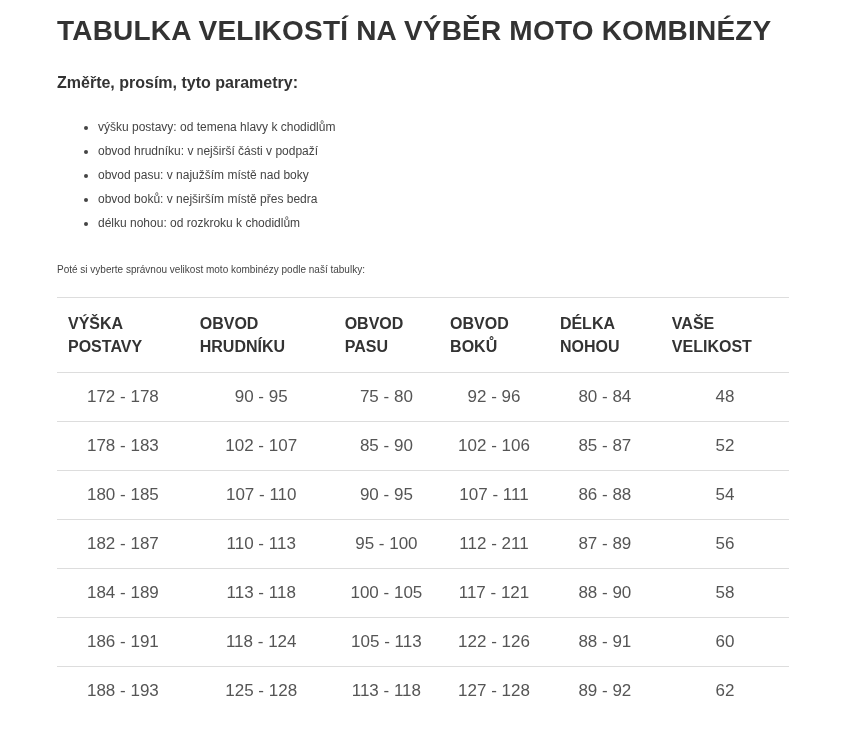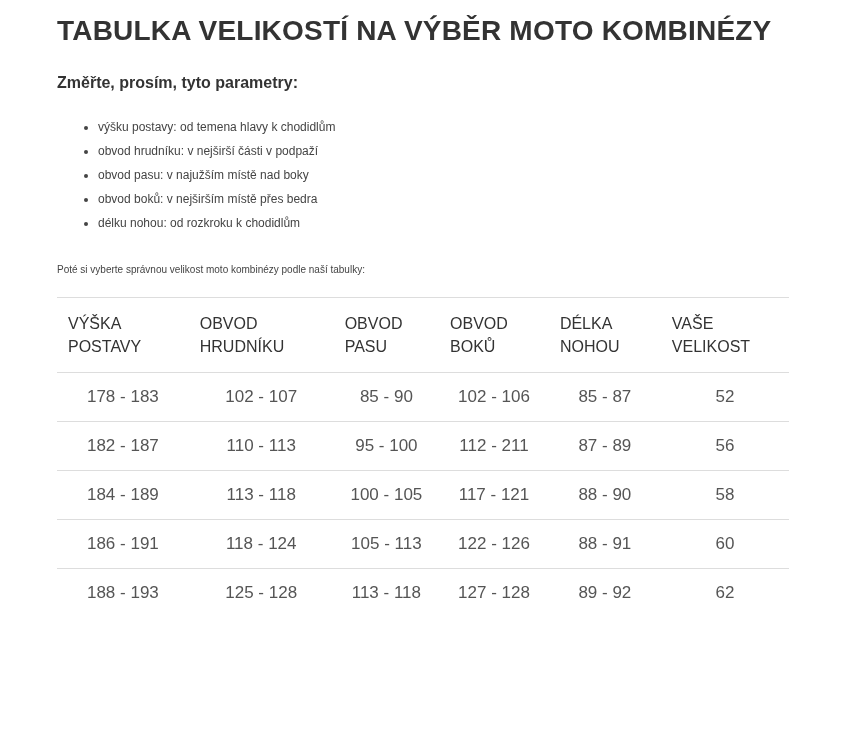--- a/index.html
+++ b/index.html
@@ -33,21 +33,21 @@
   }
   table.size-table thead tr {
     border-top: 1px solid #dddddd;
     border-bottom: 1px solid #dddddd;
   }
   table.size-table tbody tr { border-bottom: 1px solid #dddddd; }
   table.size-table tbody tr:last-child { border-bottom: 0; }
   table.size-table th {
     text-align: left; vertical-align: top;
     padding: 14px 0 14px 11px;
-    font-size: 16px; line-height: 23px; font-weight: normal; color: #333333;
+    font-size: 16px; line-height: 23px; font-weight: bold; color: #333333;
   }
   table.size-table td {
     text-align: center; vertical-align: middle;
     padding: 12px 0;
     font-size: 17px; line-height: 24px; color: #555555;
   }
 </style>
 </head>
 <body>
 
@@ -97,26 +97,42 @@
         <div>NOHOU</div>
       </th>
       <th>
         <div>VAŠE</div>
         <div>VELIKOST</div>
       </th>
     </tr>
   </thead>
   <tbody>
     <tr>
+      <td>172 - 178</td>
+      <td>90 - 95</td>
+      <td>75 - 80</td>
+      <td>92 - 96</td>
+      <td>80 - 84</td>
+      <td>48</td>
+    </tr>
+    <tr>
       <td>178 - 183</td>
       <td>102 - 107</td>
       <td>85 - 90</td>
       <td>102 - 106</td>
       <td>85 - 87</td>
       <td>52</td>
+    </tr>
+    <tr>
+      <td>180 - 185</td>
+      <td>107 - 110</td>
+      <td>90 - 95</td>
+      <td>107 - 111</td>
+      <td>86 - 88</td>
+      <td>54</td>
     </tr>
     <tr>
       <td>182 - 187</td>
       <td>110 - 113</td>
       <td>95 - 100</td>
       <td>112 - 211</td>
       <td>87 - 89</td>
       <td>56</td>
     </tr>
     <tr>

